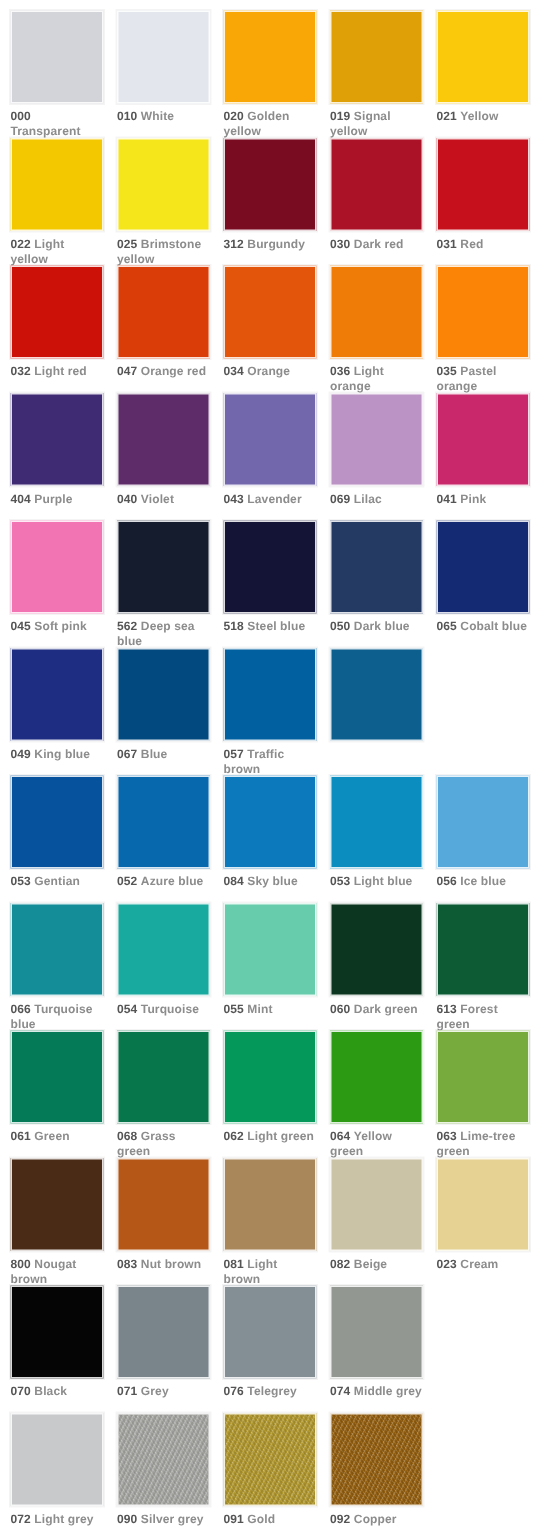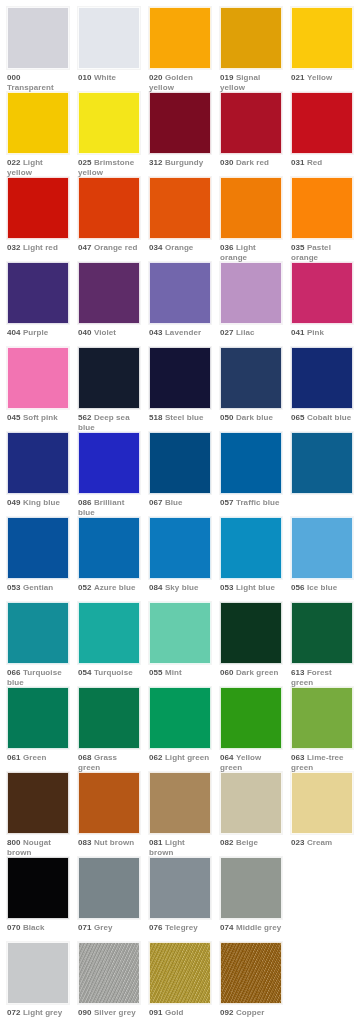--- a/index.html
+++ b/index.html
@@ -163,21 +163,21 @@
       <div class="swatch-cell">
         <div class="swatch-chip" style="background-color: rgb(94, 44, 104);"></div>
         <div class="swatch-label"><span class="swatch-code">040</span> <span class="swatch-name">Violet</span></div>
       </div>
       <div class="swatch-cell">
         <div class="swatch-chip" style="background-color: rgb(114, 102, 172);"></div>
         <div class="swatch-label"><span class="swatch-code">043</span> <span class="swatch-name">Lavender</span></div>
       </div>
       <div class="swatch-cell">
         <div class="swatch-chip" style="background-color: rgb(187, 147, 196);"></div>
-        <div class="swatch-label"><span class="swatch-code">027</span> <span class="swatch-name">Lilac</span></div>
+        <div class="swatch-label"><span class="swatch-code">069</span> <span class="swatch-name">Lilac</span></div>
       </div>
       <div class="swatch-cell">
         <div class="swatch-chip" style="background-color: rgb(201, 41, 106);"></div>
         <div class="swatch-label"><span class="swatch-code">041</span> <span class="swatch-name">Pink</span></div>
       </div>
     </div>
     <div class="swatch-row">
       <div class="swatch-cell">
         <div class="swatch-chip" style="background-color: rgb(242, 116, 178);"></div>
         <div class="swatch-label"><span class="swatch-code">045</span> <span class="swatch-name">Soft pink</span></div>
@@ -198,30 +198,26 @@
         <div class="swatch-chip" style="background-color: rgb(20, 42, 115);"></div>
         <div class="swatch-label"><span class="swatch-code">065</span> <span class="swatch-name">Cobalt blue</span></div>
       </div>
     </div>
     <div class="swatch-row">
       <div class="swatch-cell">
         <div class="swatch-chip" style="background-color: rgb(30, 44, 129);"></div>
         <div class="swatch-label"><span class="swatch-code">049</span> <span class="swatch-name">King blue</span></div>
       </div>
       <div class="swatch-cell">
-        <div class="swatch-chip" style="background-color: rgb(34, 39, 194);"></div>
-        <div class="swatch-label"><span class="swatch-code">086</span> <span class="swatch-name">Brilliant blue</span></div>
-      </div>
-      <div class="swatch-cell">
         <div class="swatch-chip" style="background-color: rgb(2, 73, 127);"></div>
         <div class="swatch-label"><span class="swatch-code">067</span> <span class="swatch-name">Blue</span></div>
       </div>
       <div class="swatch-cell">
         <div class="swatch-chip" style="background-color: rgb(0, 96, 160);"></div>
-        <div class="swatch-label"><span class="swatch-code">057</span> <span class="swatch-name">Traffic blue</span></div>
+        <div class="swatch-label"><span class="swatch-code">057</span> <span class="swatch-name">Traffic brown</span></div>
       </div>
       <div class="swatch-cell">
         <div class="swatch-chip" style="background-color: rgb(13, 95, 142);"></div>
       </div>
     </div>
     <div class="swatch-row">
       <div class="swatch-cell">
         <div class="swatch-chip" style="background-color: rgb(7, 82, 156);"></div>
         <div class="swatch-label"><span class="swatch-code">053</span> <span class="swatch-name">Gentian</span></div>
       </div>

